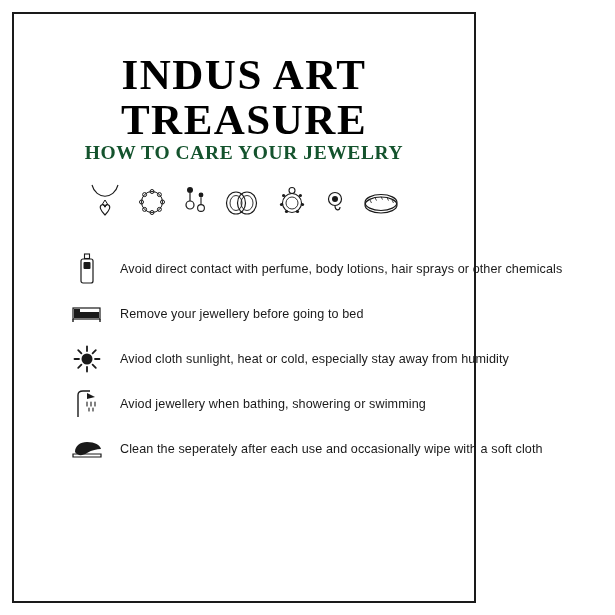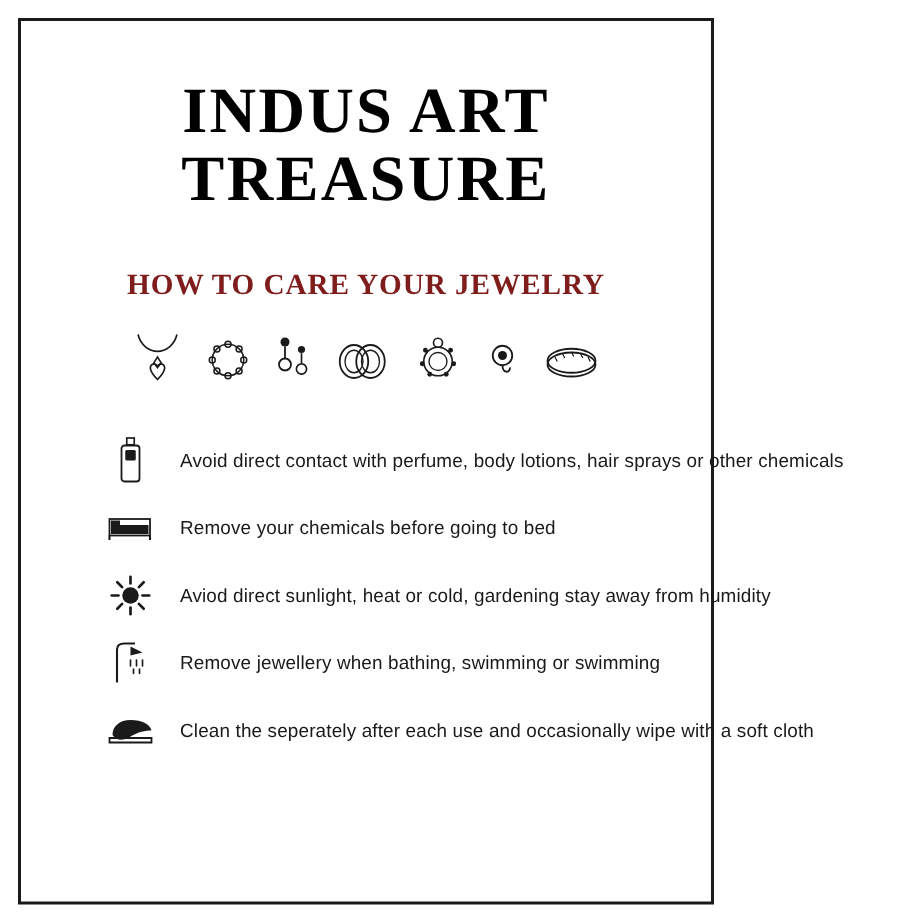--- a/index.html
+++ b/index.html
@@ -48,22 +48,21 @@
     line-height: 1.05;
     margin-top: 18px;
     color: #000000;
   }
   .subtitle {
     text-align: center;
     font-family: "Liberation Serif", serif;
     font-weight: 700;
     font-size: 19.5px;
     letter-spacing: 0.6px;
-    margin-top: 38px;
-    color: #7f1d1d;
+    color: #14532d;
   }
   .jewel-row {
     display: flex;
     justify-content: center;
     align-items: flex-end;
     gap: 14px;
     margin-top: 14px;
     height: 40px;
   }
   .jewel-row .jitem {
@@ -198,57 +197,57 @@
 
         <div class="tip">
           <span class="tip-icon">
             <svg width="30" height="22" viewBox="0 0 30 22">
               <rect x="2" y="6" width="6" height="9" fill="#1a1a1a"></rect>
               <rect x="8" y="9" width="19" height="6" fill="#1a1a1a"></rect>
               <rect x="1" y="5" width="27" height="11" fill="none" stroke="#1a1a1a" stroke-width="1.2"></rect>
               <path d="M1 16 L1 19 M28 16 L28 19" stroke="#1a1a1a" stroke-width="1.4"></path>
             </svg>
           </span>
-          <span class="tip-text">Remove your chemicals before going to bed</span>
+          <span class="tip-text">Remove your jewellery before going to bed</span>
         </div>
 
         <div class="tip">
           <span class="tip-icon">
             <svg width="28" height="28" viewBox="0 0 28 28">
               <circle cx="14" cy="14" r="5.5" fill="#1a1a1a"></circle>
               <g stroke="#1a1a1a" stroke-width="1.8" stroke-linecap="round">
                 <path d="M14 1.5 L14 6"></path>
                 <path d="M14 22 L14 26.5"></path>
                 <path d="M1.5 14 L6 14"></path>
                 <path d="M22 14 L26.5 14"></path>
                 <path d="M5.2 5.2 L8.4 8.4"></path>
                 <path d="M19.6 19.6 L22.8 22.8"></path>
                 <path d="M22.8 5.2 L19.6 8.4"></path>
                 <path d="M8.4 19.6 L5.2 22.8"></path>
               </g>
             </svg>
           </span>
-          <span class="tip-text">Aviod direct sunlight, heat or cold, gardening stay away from humidity</span>
+          <span class="tip-text">Aviod cloth sunlight, heat or cold, especially stay away from humidity</span>
         </div>
 
         <div class="tip">
           <span class="tip-icon">
             <svg width="26" height="30" viewBox="0 0 26 30">
               <path d="M4 28 L4 6 C4 3, 6 2, 9 2 L16 2" fill="none" stroke="#1a1a1a" stroke-width="1.4"></path>
               <path d="M13 4 L21 8 L13 10 Z" fill="#1a1a1a"></path>
               <g stroke="#1a1a1a" stroke-width="1.1" stroke-linecap="round">
                 <path d="M13 13 L13 17"></path>
                 <path d="M17 13 L17 17"></path>
                 <path d="M21 13 L21 17"></path>
                 <path d="M15 19 L15 22"></path>
                 <path d="M19 19 L19 22"></path>
               </g>
             </svg>
           </span>
-          <span class="tip-text">Remove jewellery when bathing, swimming or swimming</span>
+          <span class="tip-text">Aviod jewellery when bathing, showering or swimming</span>
         </div>
 
 
         <div class="tip">
           <span class="tip-icon">
             <svg width="34" height="22" viewBox="0 0 34 22">
               <path d="M5 14 C5 8, 10 4, 17 4 C25 4, 30 7, 31 11 C27 11, 22 12, 17 15 C12 18, 8 18, 5 14 Z" fill="#1a1a1a"></path>
               <path d="M3 16 L31 16 L31 19 L3 19 Z" fill="none" stroke="#1a1a1a" stroke-width="1.2"></path>
             </svg>
           </span>

